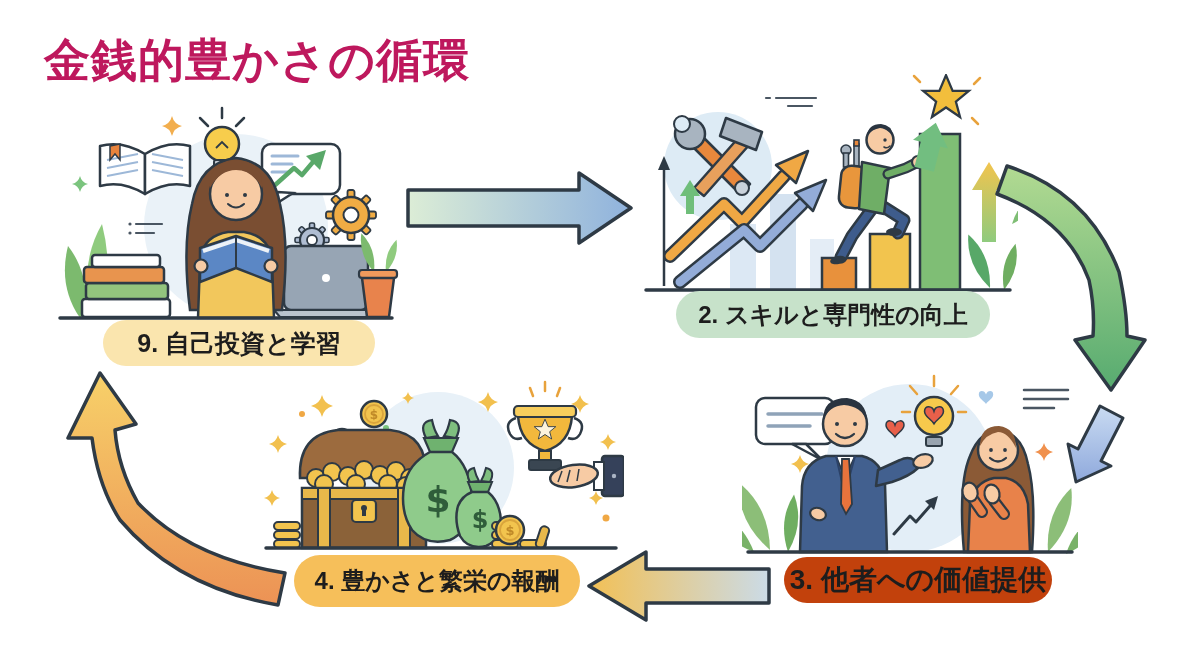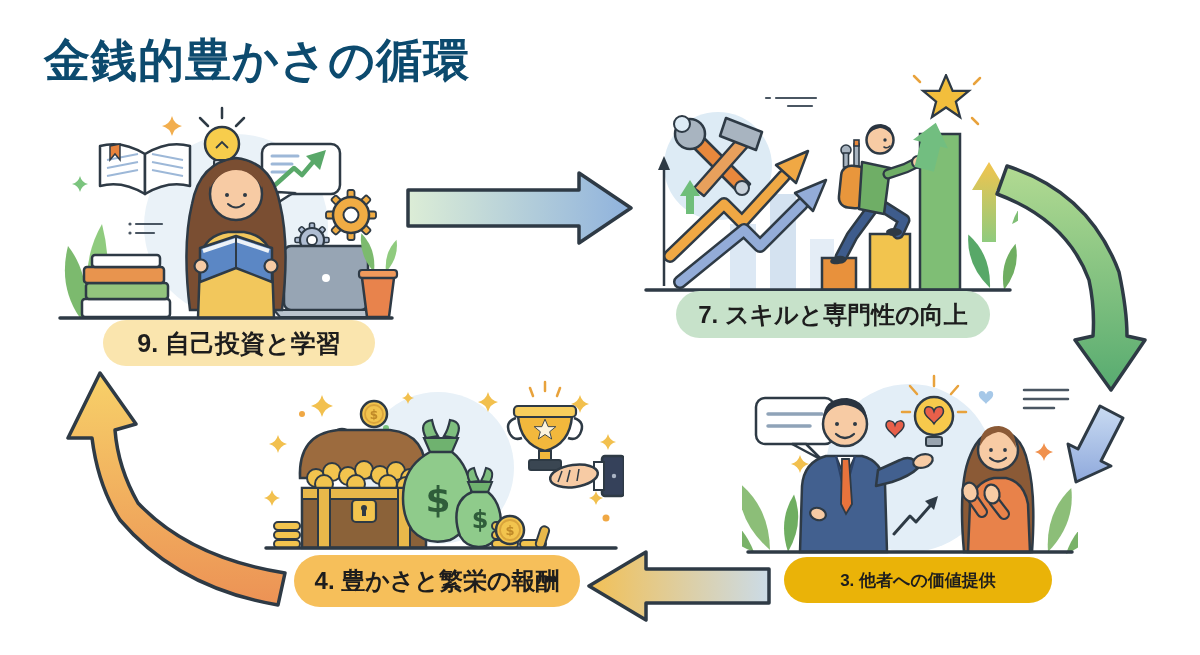--- a/index.html
+++ b/index.html
@@ -1,24 +1,24 @@
 <!DOCTYPE html>
 <html><head>
 <meta charset="utf-8">
 <style>
   html,body{margin:0;padding:0;background:#fff;}
   #canvas{position:relative;width:1200px;height:655px;background:#ffffff;overflow:hidden;
           font-family:"Liberation Sans","DejaVu Sans",sans-serif;}
   .abs{position:absolute;}
-  #title{left:44px;top:30px;font-size:46px;font-weight:800;color:#0c4a6e;letter-spacing:1px;}
+  #title{left:44px;top:30px;font-size:46px;font-weight:800;color:#be185d;letter-spacing:1px;}
   .pill{display:flex;align-items:center;justify-content:center;border-radius:28px;
         font-weight:bold;color:#1d1d1d;white-space:nowrap;}
   #pill1{left:103px;top:320px;width:272px;height:46px;background:#FAE5AE;font-size:25px;}
   #pill2{left:676px;top:291px;width:314px;height:47px;background:#C7E2CA;font-size:24px;}
-  #pill3{left:784px;top:557px;width:268px;height:46px;background:#eab308;font-size:17px;}
+  #pill3{left:784px;top:557px;width:268px;height:46px;background:#c2410c;font-size:28px;}
   #pill4{left:294px;top:555px;width:286px;height:52px;background:#F6BF5A;font-size:24px;}
   svg{display:block;}
   svg text{font-family:"DejaVu Sans","Liberation Sans",sans-serif;font-weight:bold;}
 </style>
 </head>
 <body>
 
 <div id="canvas">
 
   <div id="title" class="abs">金銭的豊かさの循環</div>
@@ -236,21 +236,21 @@
     <path d="M282,96 L282,70 L274,70 L292,48 L310,70 L302,70 L302,96 Z" fill="#72BE80" transform="rotate(14 292 72)"></path>
     <path d="M344,168 L344,116 L334,116 L351,88 L368,116 L358,116 L358,168 Z" fill="url(#gv)"></path>
     <g>
       <use href="#leaf" transform="translate(352,214) rotate(-22) scale(1.7)" fill="#58A868"></use>
       <use href="#leaf" transform="translate(366,216) rotate(14) scale(1.4)" fill="#6FAE61"></use>
       <use href="#leaf" transform="translate(374,150) rotate(40) scale(1.2)" fill="#7FBE75"></use>
     </g>
     <path d="M8,216 L372,216" stroke="#2E3A45" stroke-width="3.5" stroke-linecap="round"></path>
   </svg>
 
-  <div id="pill2" class="abs pill">7. スキルと専門性の向上</div>
+  <div id="pill2" class="abs pill">2. スキルと専門性の向上</div>
 
   <svg class="abs" style="left:993px;top:158px" width="160" height="242" viewBox="0 0 160 242">
     <defs>
         <linearGradient id="gg" x1="0" y1="0" x2="0" y2="1">
       <stop offset="0" stop-color="#B2DA92"></stop>
           <stop offset="1" stop-color="#57AB70"></stop>
     </linearGradient>
       </defs>
     <path d="M14,8 Q96,34 126,114 Q134,152 134,178 L152,182 L118,232 L82,182 L100,178 Q102,150 96,122 Q74,62 4,36 Z" fill="url(#gg)" stroke="#2E3A45" stroke-width="3.5" stroke-linejoin="round"></path>
   </svg>

